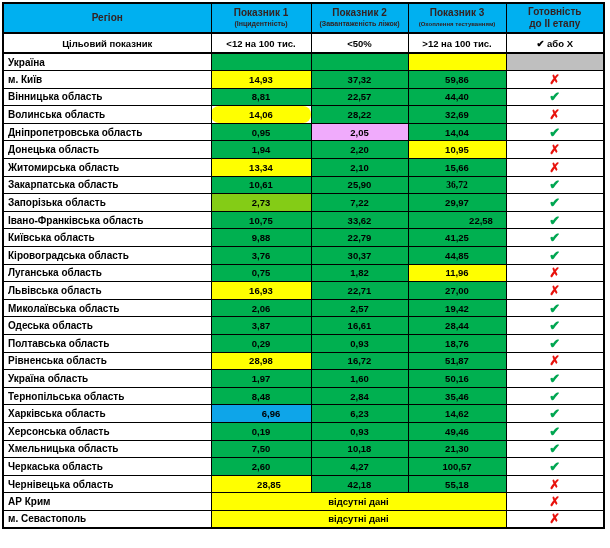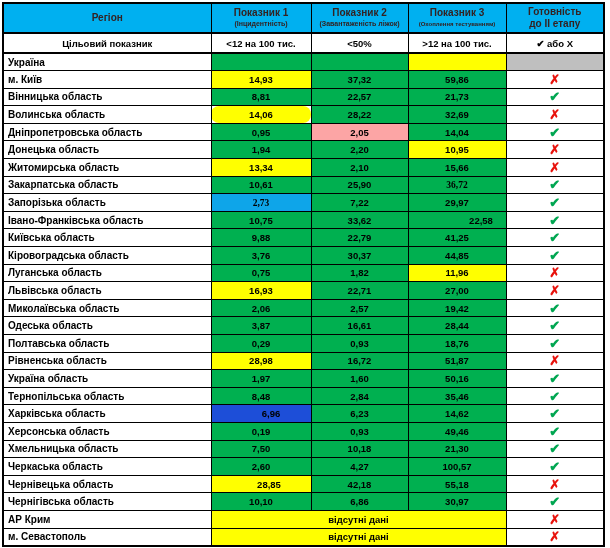--- a/index.html
+++ b/index.html
@@ -91,34 +91,34 @@
         <td class="region">м. Київ</td>
         <td class="val" style="background: rgb(255, 255, 0);">14,93</td>
         <td class="val" style="background: rgb(0, 176, 80);">37,32</td>
         <td class="val" style="background: rgb(0, 176, 80);">59,86</td>
         <td class="status" style="color: rgb(232, 18, 12);">✗</td>
       </tr>
       <tr>
         <td class="region">Вінницька область</td>
         <td class="val" style="background: rgb(0, 176, 80);">8,81</td>
         <td class="val" style="background: rgb(0, 176, 80);">22,57</td>
-        <td class="val" style="background: rgb(0, 176, 80);">21,73</td>
+        <td class="val" style="background: rgb(0, 176, 80);">44,40</td>
         <td class="status" style="color: rgb(0, 166, 81);">✔</td>
       </tr>
       <tr>
         <td class="region">Волинська область</td>
         <td class="val" style="background: rgb(255, 255, 0); border-radius: 8px;">14,06</td>
         <td class="val" style="background: rgb(0, 176, 80);">28,22</td>
         <td class="val" style="background: rgb(0, 176, 80);">32,69</td>
         <td class="status" style="color: rgb(232, 18, 12);">✗</td>
       </tr>
       <tr>
         <td class="region">Дніпропетровська область</td>
         <td class="val" style="background: rgb(0, 176, 80);">0,95</td>
-        <td class="val" style="background: #fca5a5;">2,05</td>
+        <td class="val" style="background: #f0abfc;">2,05</td>
         <td class="val" style="background: rgb(0, 176, 80);">14,04</td>
         <td class="status" style="color: rgb(0, 166, 81);">✔</td>
       </tr>
       <tr>
         <td class="region">Донецька область</td>
         <td class="val" style="background: rgb(0, 176, 80);">1,94</td>
         <td class="val" style="background: rgb(0, 176, 80);">2,20</td>
         <td class="val" style="background: rgb(255, 255, 0);">10,95</td>
         <td class="status" style="color: rgb(232, 18, 12);">✗</td>
       </tr>
@@ -131,21 +131,21 @@
       </tr>
       <tr>
         <td class="region">Закарпатська область</td>
         <td class="val" style="background: rgb(0, 176, 80);">10,61</td>
         <td class="val" style="background: rgb(0, 176, 80);">25,90</td>
         <td class="val" style="background: rgb(0, 176, 80); font-family: Liberation Serif, serif;">36,72</td>
         <td class="status" style="color: rgb(0, 166, 81);">✔</td>
       </tr>
       <tr>
         <td class="region">Запорізька область</td>
-        <td class="val" style="background: #0ea5e9; font-family: Liberation Serif, serif;">2,73</td>
+        <td class="val" style="background: #84cc16;">2,73</td>
         <td class="val" style="background: rgb(0, 176, 80);">7,22</td>
         <td class="val" style="background: rgb(0, 176, 80);">29,97</td>
         <td class="status" style="color: rgb(0, 166, 81);">✔</td>
       </tr>
       <tr>
         <td class="region">Івано-Франківська область</td>
         <td class="val" style="background: rgb(0, 176, 80);">10,75</td>
         <td class="val" style="background: rgb(0, 176, 80);">33,62</td>
         <td class="val" style="background: rgb(0, 176, 80); padding-left: 48px;">22,58</td>
         <td class="status" style="color: rgb(0, 166, 81);">✔</td>
@@ -215,21 +215,21 @@
       </tr>
       <tr>
         <td class="region">Тернопільська область</td>
         <td class="val" style="background: rgb(0, 176, 80);">8,48</td>
         <td class="val" style="background: rgb(0, 176, 80);">2,84</td>
         <td class="val" style="background: rgb(0, 176, 80);">35,46</td>
         <td class="status" style="color: rgb(0, 166, 81);">✔</td>
       </tr>
       <tr>
         <td class="region">Харківська область</td>
-        <td class="val" style="background: #1d4ed8; padding-left: 20px;">6,96</td>
+        <td class="val" style="background: #0ea5e9; padding-left: 20px;">6,96</td>
         <td class="val" style="background: rgb(0, 176, 80);">6,23</td>
         <td class="val" style="background: rgb(0, 176, 80);">14,62</td>
         <td class="status" style="color: rgb(0, 166, 81);">✔</td>
       </tr>
       <tr>
         <td class="region">Херсонська область</td>
         <td class="val" style="background: rgb(0, 176, 80);">0,19</td>
         <td class="val" style="background: rgb(0, 176, 80);">0,93</td>
         <td class="val" style="background: rgb(0, 176, 80);">49,46</td>
         <td class="status" style="color: rgb(0, 166, 81);">✔</td>
@@ -249,27 +249,20 @@
         <td class="status" style="color: rgb(0, 166, 81);">✔</td>
       </tr>
       <tr>
         <td class="region">Чернівецька область</td>
         <td class="val" style="background: rgb(255, 255, 0); padding-left: 16px;">28,85</td>
         <td class="val" style="background: rgb(0, 176, 80);">42,18</td>
         <td class="val" style="background: rgb(0, 176, 80);">55,18</td>
         <td class="status" style="color: rgb(232, 18, 12);">✗</td>
       </tr>
       <tr>
-        <td class="region">Чернігівська область</td>
-        <td class="val" style="background: rgb(0, 176, 80);">10,10</td>
-        <td class="val" style="background: rgb(0, 176, 80);">6,86</td>
-        <td class="val" style="background: rgb(0, 176, 80);">30,97</td>
-        <td class="status" style="color: rgb(0, 166, 81);">✔</td>
-      </tr>
-      <tr>
         <td class="region">АР Крим</td>
         <td colspan="3" class="val" style="background: rgb(255, 255, 0);">відсутні дані</td>
         <td class="status" style="color: rgb(232, 18, 12);">✗</td>
       </tr>
       <tr>
         <td class="region">м. Севастополь</td>
         <td colspan="3" class="val" style="background: rgb(255, 255, 0);">відсутні дані</td>
         <td class="status" style="color: rgb(232, 18, 12);">✗</td>
       </tr>
     </tbody>

